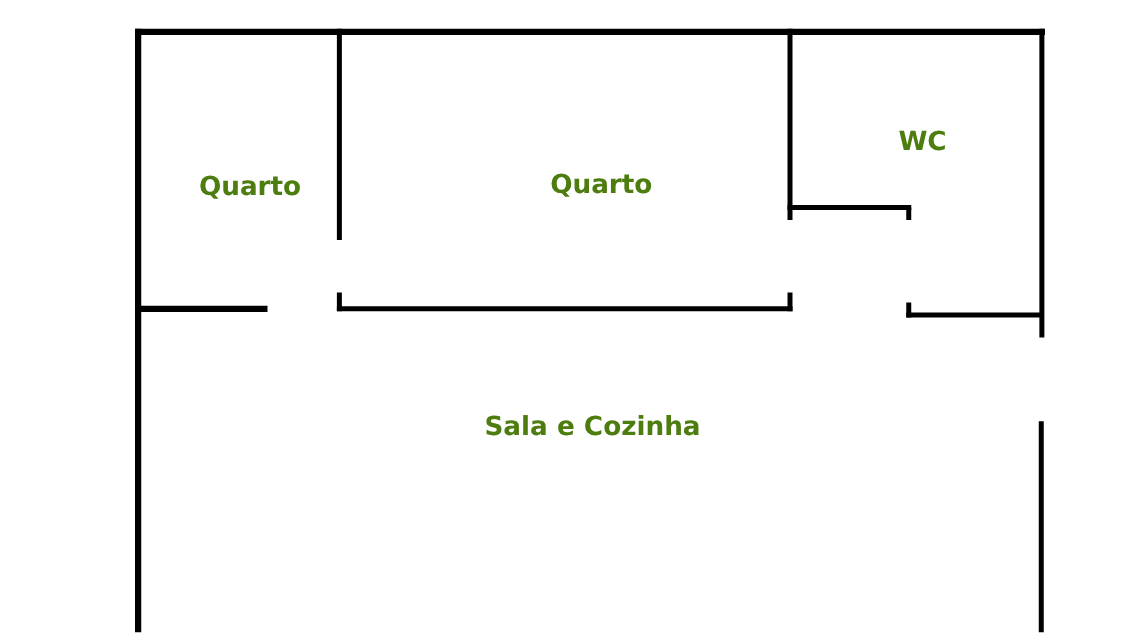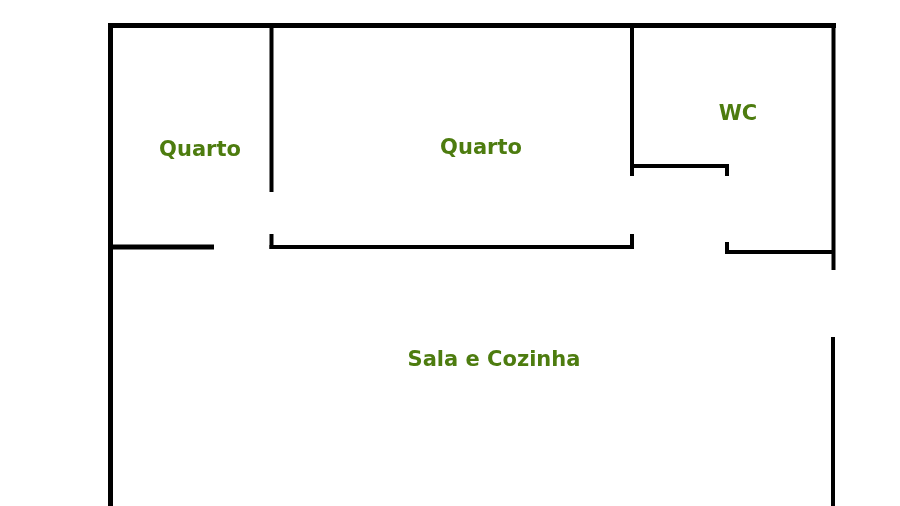--- a/index.html
+++ b/index.html
@@ -48,13 +48,13 @@
     <line x1="632" y1="234" x2="632" y2="249" stroke="#000000" stroke-width="4" stroke-linecap="butt"></line>
     <line x1="630" y1="166" x2="729" y2="166" stroke="#000000" stroke-width="4" stroke-linecap="butt"></line>
     <line x1="727" y1="166" x2="727" y2="176" stroke="#000000" stroke-width="4" stroke-linecap="butt"></line>
     <line x1="727" y1="242" x2="727" y2="254" stroke="#000000" stroke-width="4" stroke-linecap="butt"></line>
     <line x1="725" y1="252" x2="835" y2="252" stroke="#000000" stroke-width="4" stroke-linecap="butt"></line>
   </svg>
 
 <div class="room-label" style="left:200px; top:149px;">Quarto</div>
 <div class="room-label" style="left:481px; top:135px;margin-top:12px;">Quarto</div>
 <div class="room-label" style="left:738px; top:113px;">WC</div>
-<div class="room-label" style="left:474px; top:359px;margin-left:20px;">Sala e Cozinha</div>
+<div class="room-label" style="left:474px; top:341px;">Sala e Cozinha</div>
 
 </body></html>

